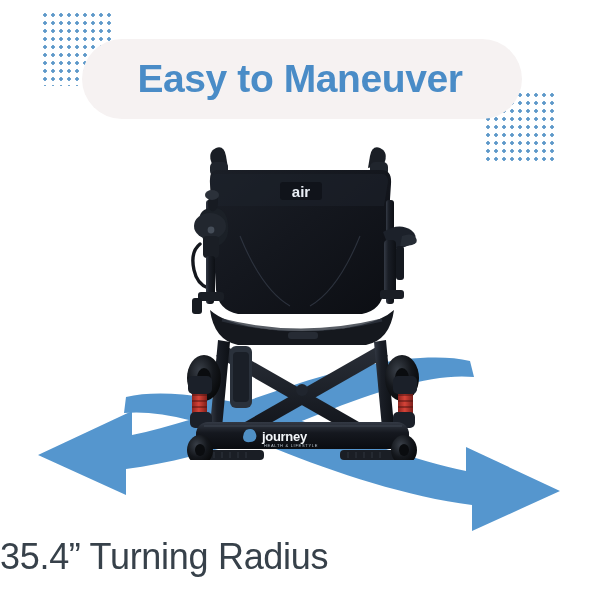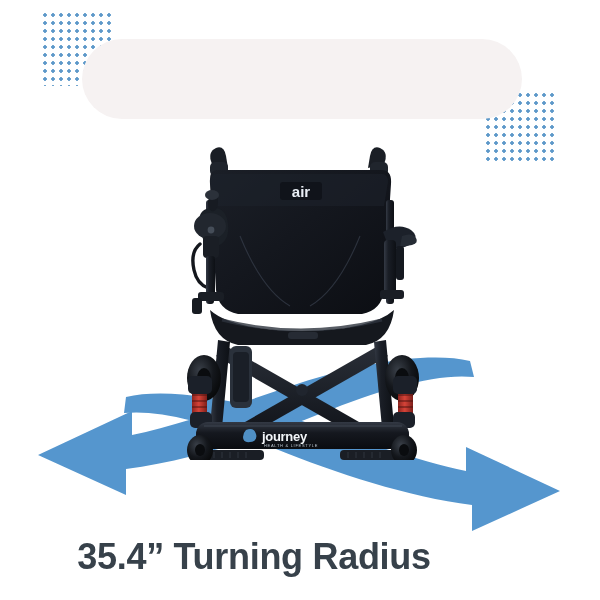--- a/index.html
+++ b/index.html
@@ -80,38 +80,38 @@
     width: 265px;
     height: 320px;
   }
 
   
   #caption {
     position: absolute;
     left: 0;
     top: 533px;
     width: 508px;
-    text-align: center;
     font-size: 36px;
-    font-weight: bold;
+    font-weight: normal;
     color: #37414a;
     letter-spacing: -0.3px;
     line-height: 48px;
     white-space: nowrap;
   }
 </style>
 </head>
 <body>
 
 <div id="stage">
 
   <div id="dots-topleft" class="dotgrid"></div>
   <div id="dots-right" class="dotgrid"></div>
 
   <div id="title-banner"></div>
+  <div id="page-title">Easy to Maneuver</div>
 
   <svg id="rotation-arrows" viewBox="0 0 600 190">
 
     <path fill="#5596ce" d="M 470 6
              C 430 -4, 360 8, 300 28
              C 240 48, 180 70, 132 80
              L 132 56
              L 38 100
              L 126 140
              L 126 114

